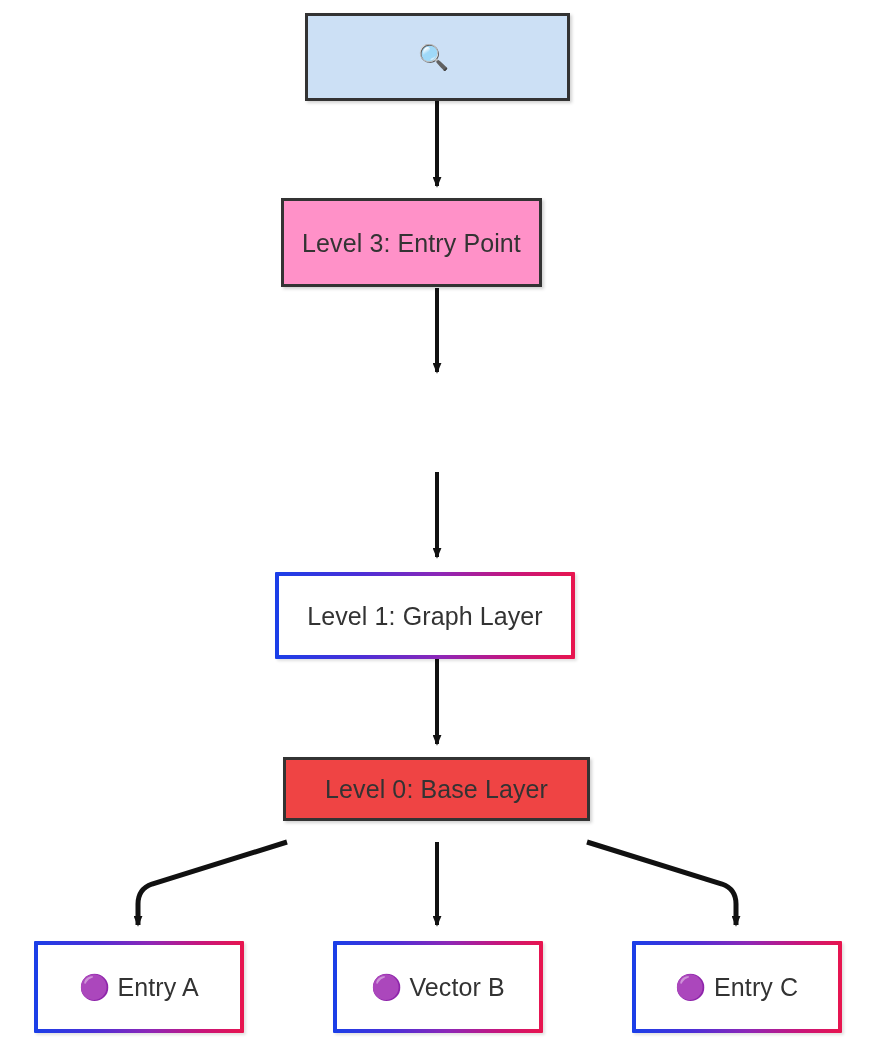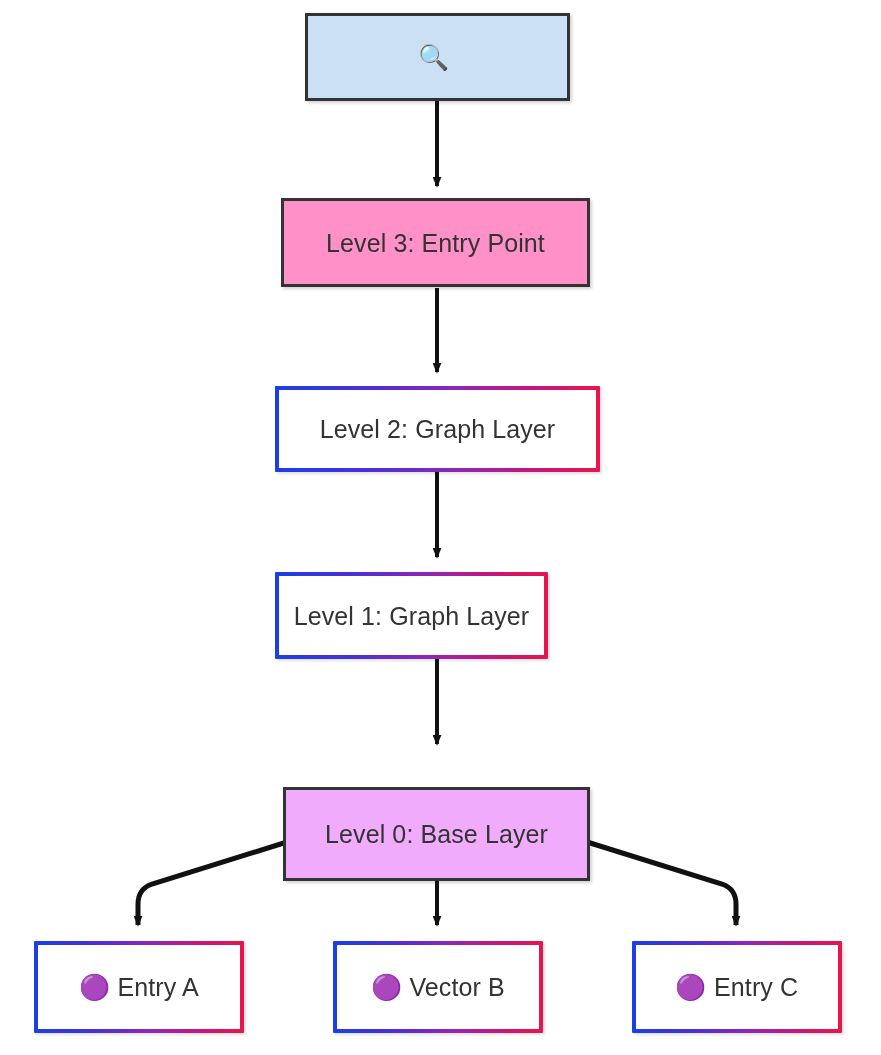--- a/index.html
+++ b/index.html
@@ -97,33 +97,30 @@
 
     <path d="M 587,842 L 722,884 Q 736,889 736,904 L 736,925" stroke="#111111" stroke-width="5" fill="none" marker-end="url(#arrowhead)"></path>
   </svg>
 
   <div class="node node-solid" style="left:305px; top:13px; width:265px; height:88px; background:#cce0f5;">
     <span class="node-inner">
       <span class="node-icon">🔍</span>
     </span>
   </div>
 
-  <div class="node node-solid" style="left:281px; top:198px; width:309px; height:89px; background:#ff91c8;">
+  <div class="node node-solid" style="left:281px; top:198px; width:261px; height:89px; background:#ff91c8;">
     <span class="node-label">Level 3: Entry Point</span>
   </div>
 
-  <div class="node node-grad" style="left:275px; top:386px; width:325px; height:86px;">
-    <span class="node-label">Level 2: Graph Layer</span>
-  </div>
 
-  <div class="node node-grad" style="left:275px; top:572px; width:273px; height:87px;">
+  <div class="node node-grad" style="left:275px; top:572px; width:300px; height:87px;">
     <span class="node-label">Level 1: Graph Layer</span>
   </div>
 
-  <div class="node node-solid" style="left:283px; top:787px; width:307px; height:94px; background:#f0abfc;">
+  <div class="node node-solid" style="left:283px; top:757px; width:307px; height:64px; background:#ef4444;">
     <span class="node-label">Level 0: Base Layer</span>
   </div>
 
   <div class="node node-grad" style="left:34px; top:941px; width:210px; height:92px;">
     <span class="node-inner">
       <span class="node-icon">🟣</span>
       <span class="node-label">Entry A</span>
     </span>
   </div>
 

